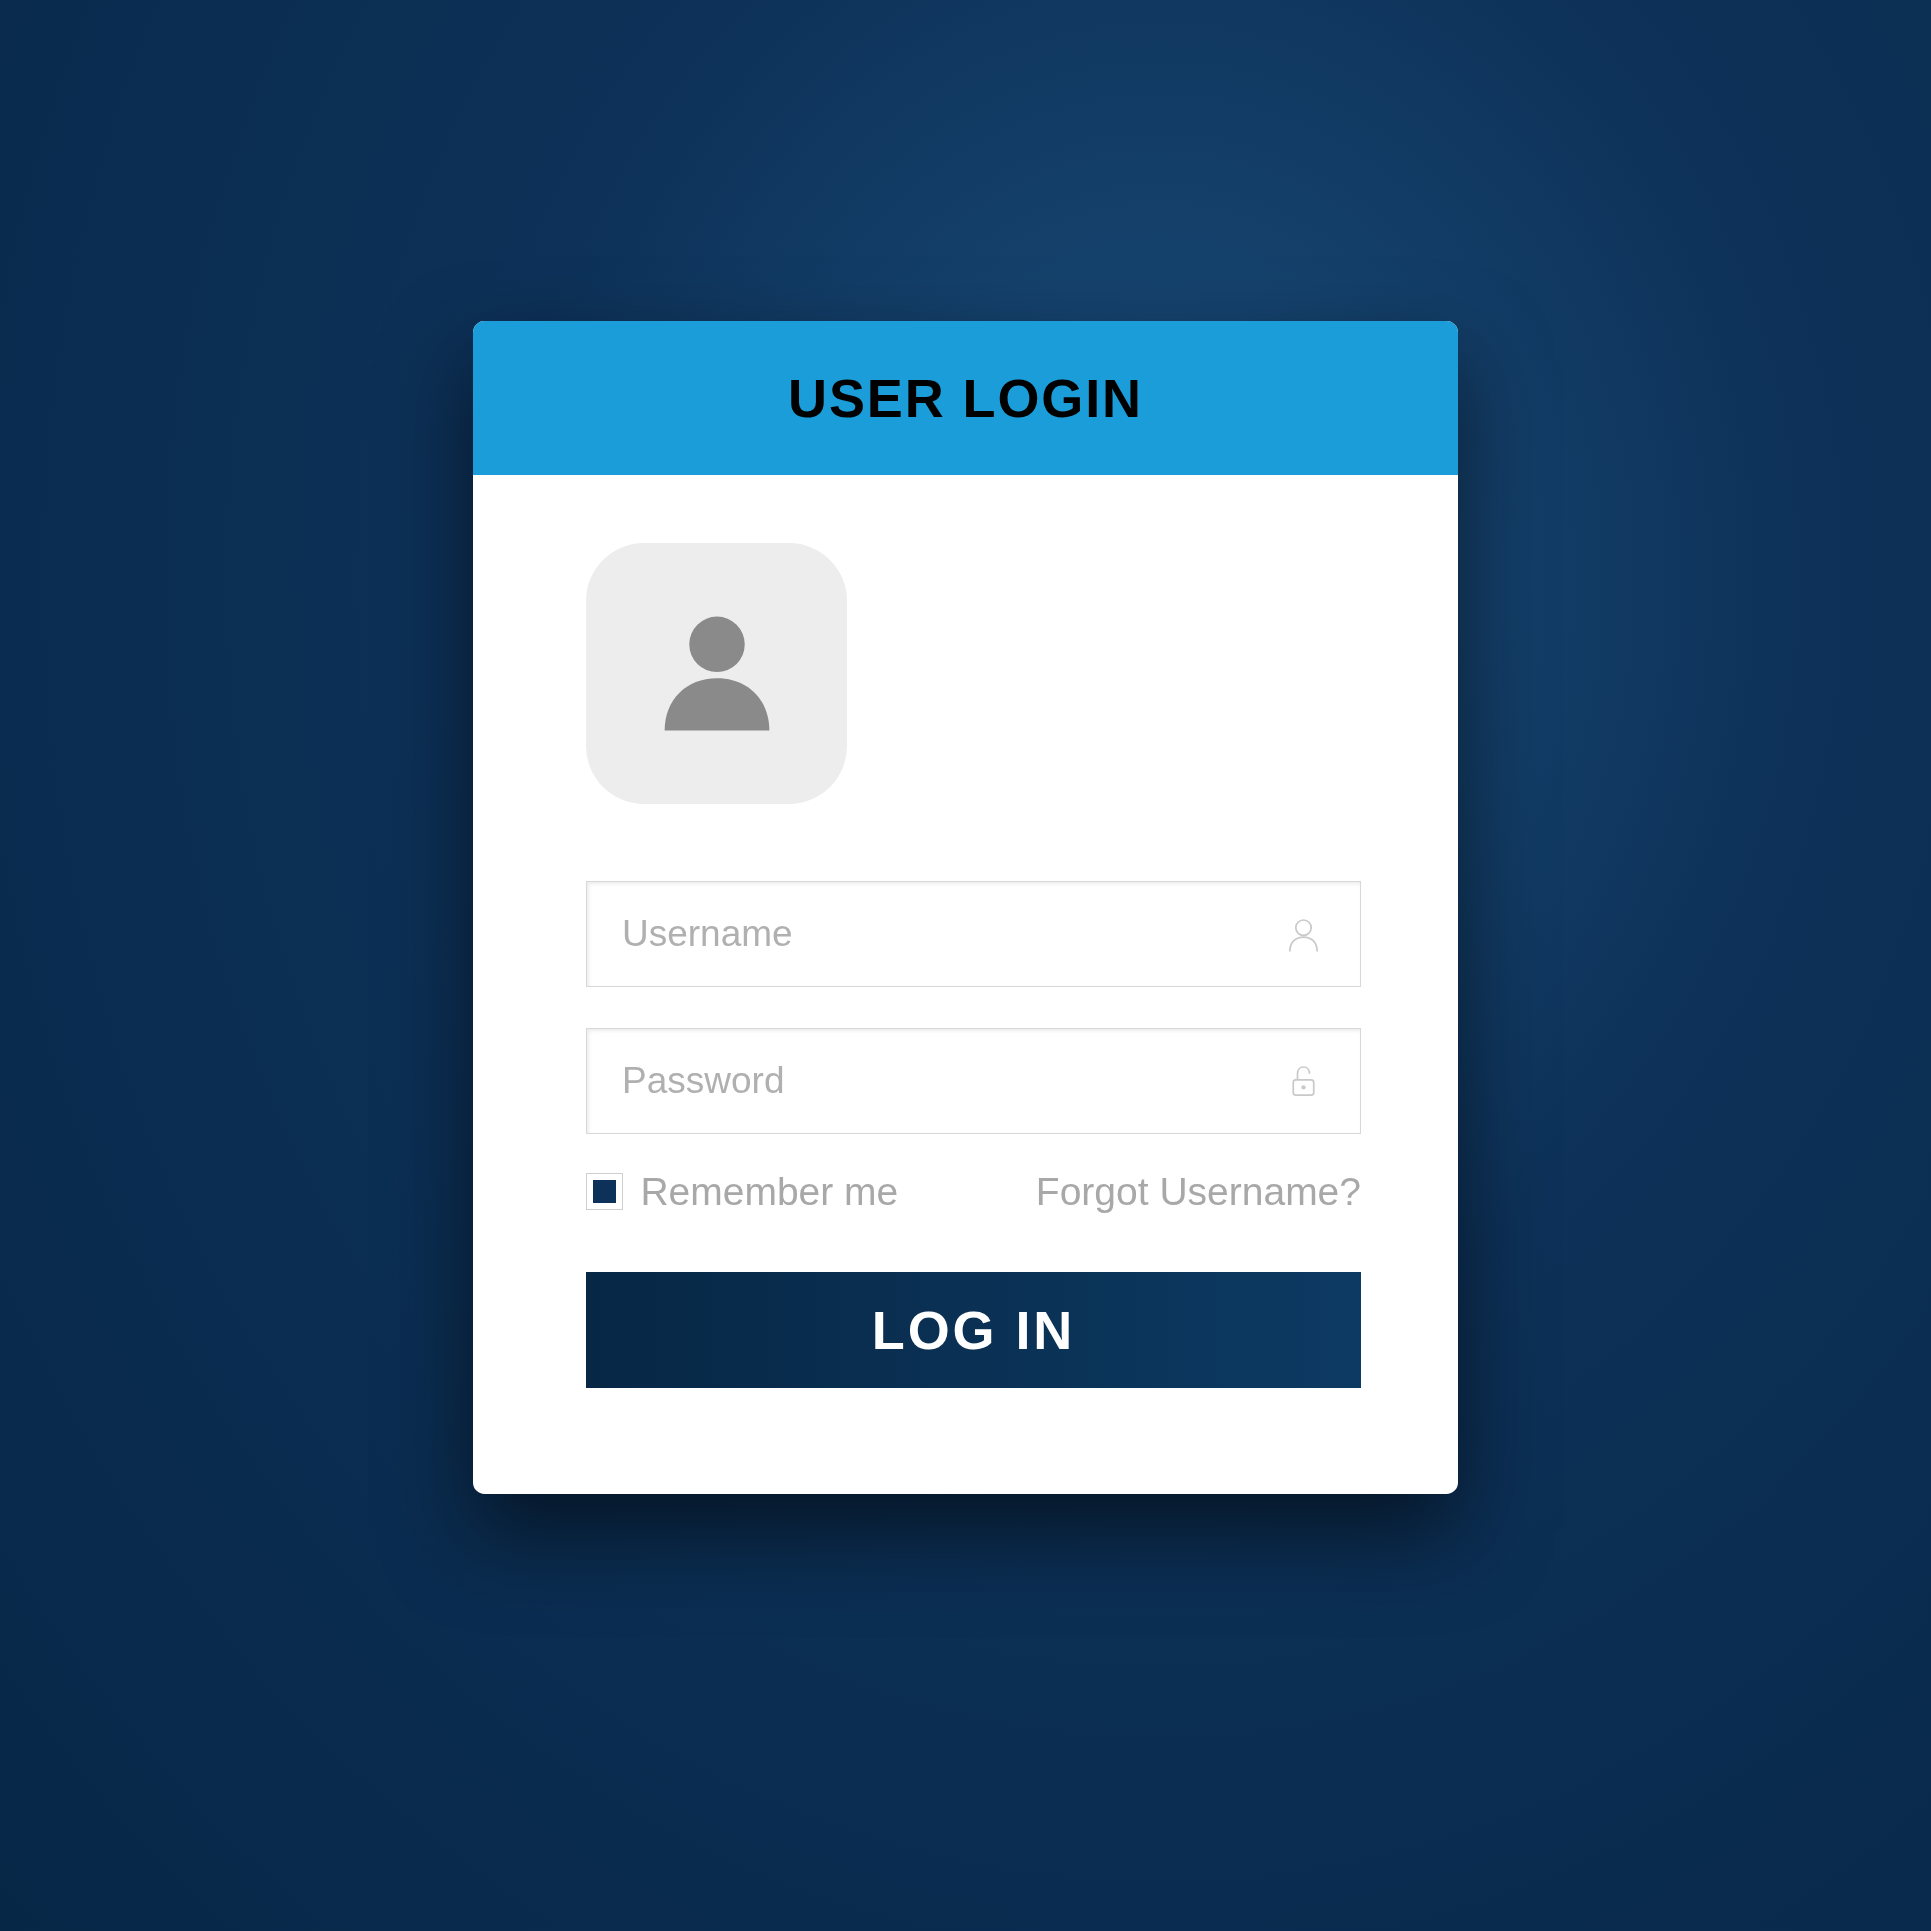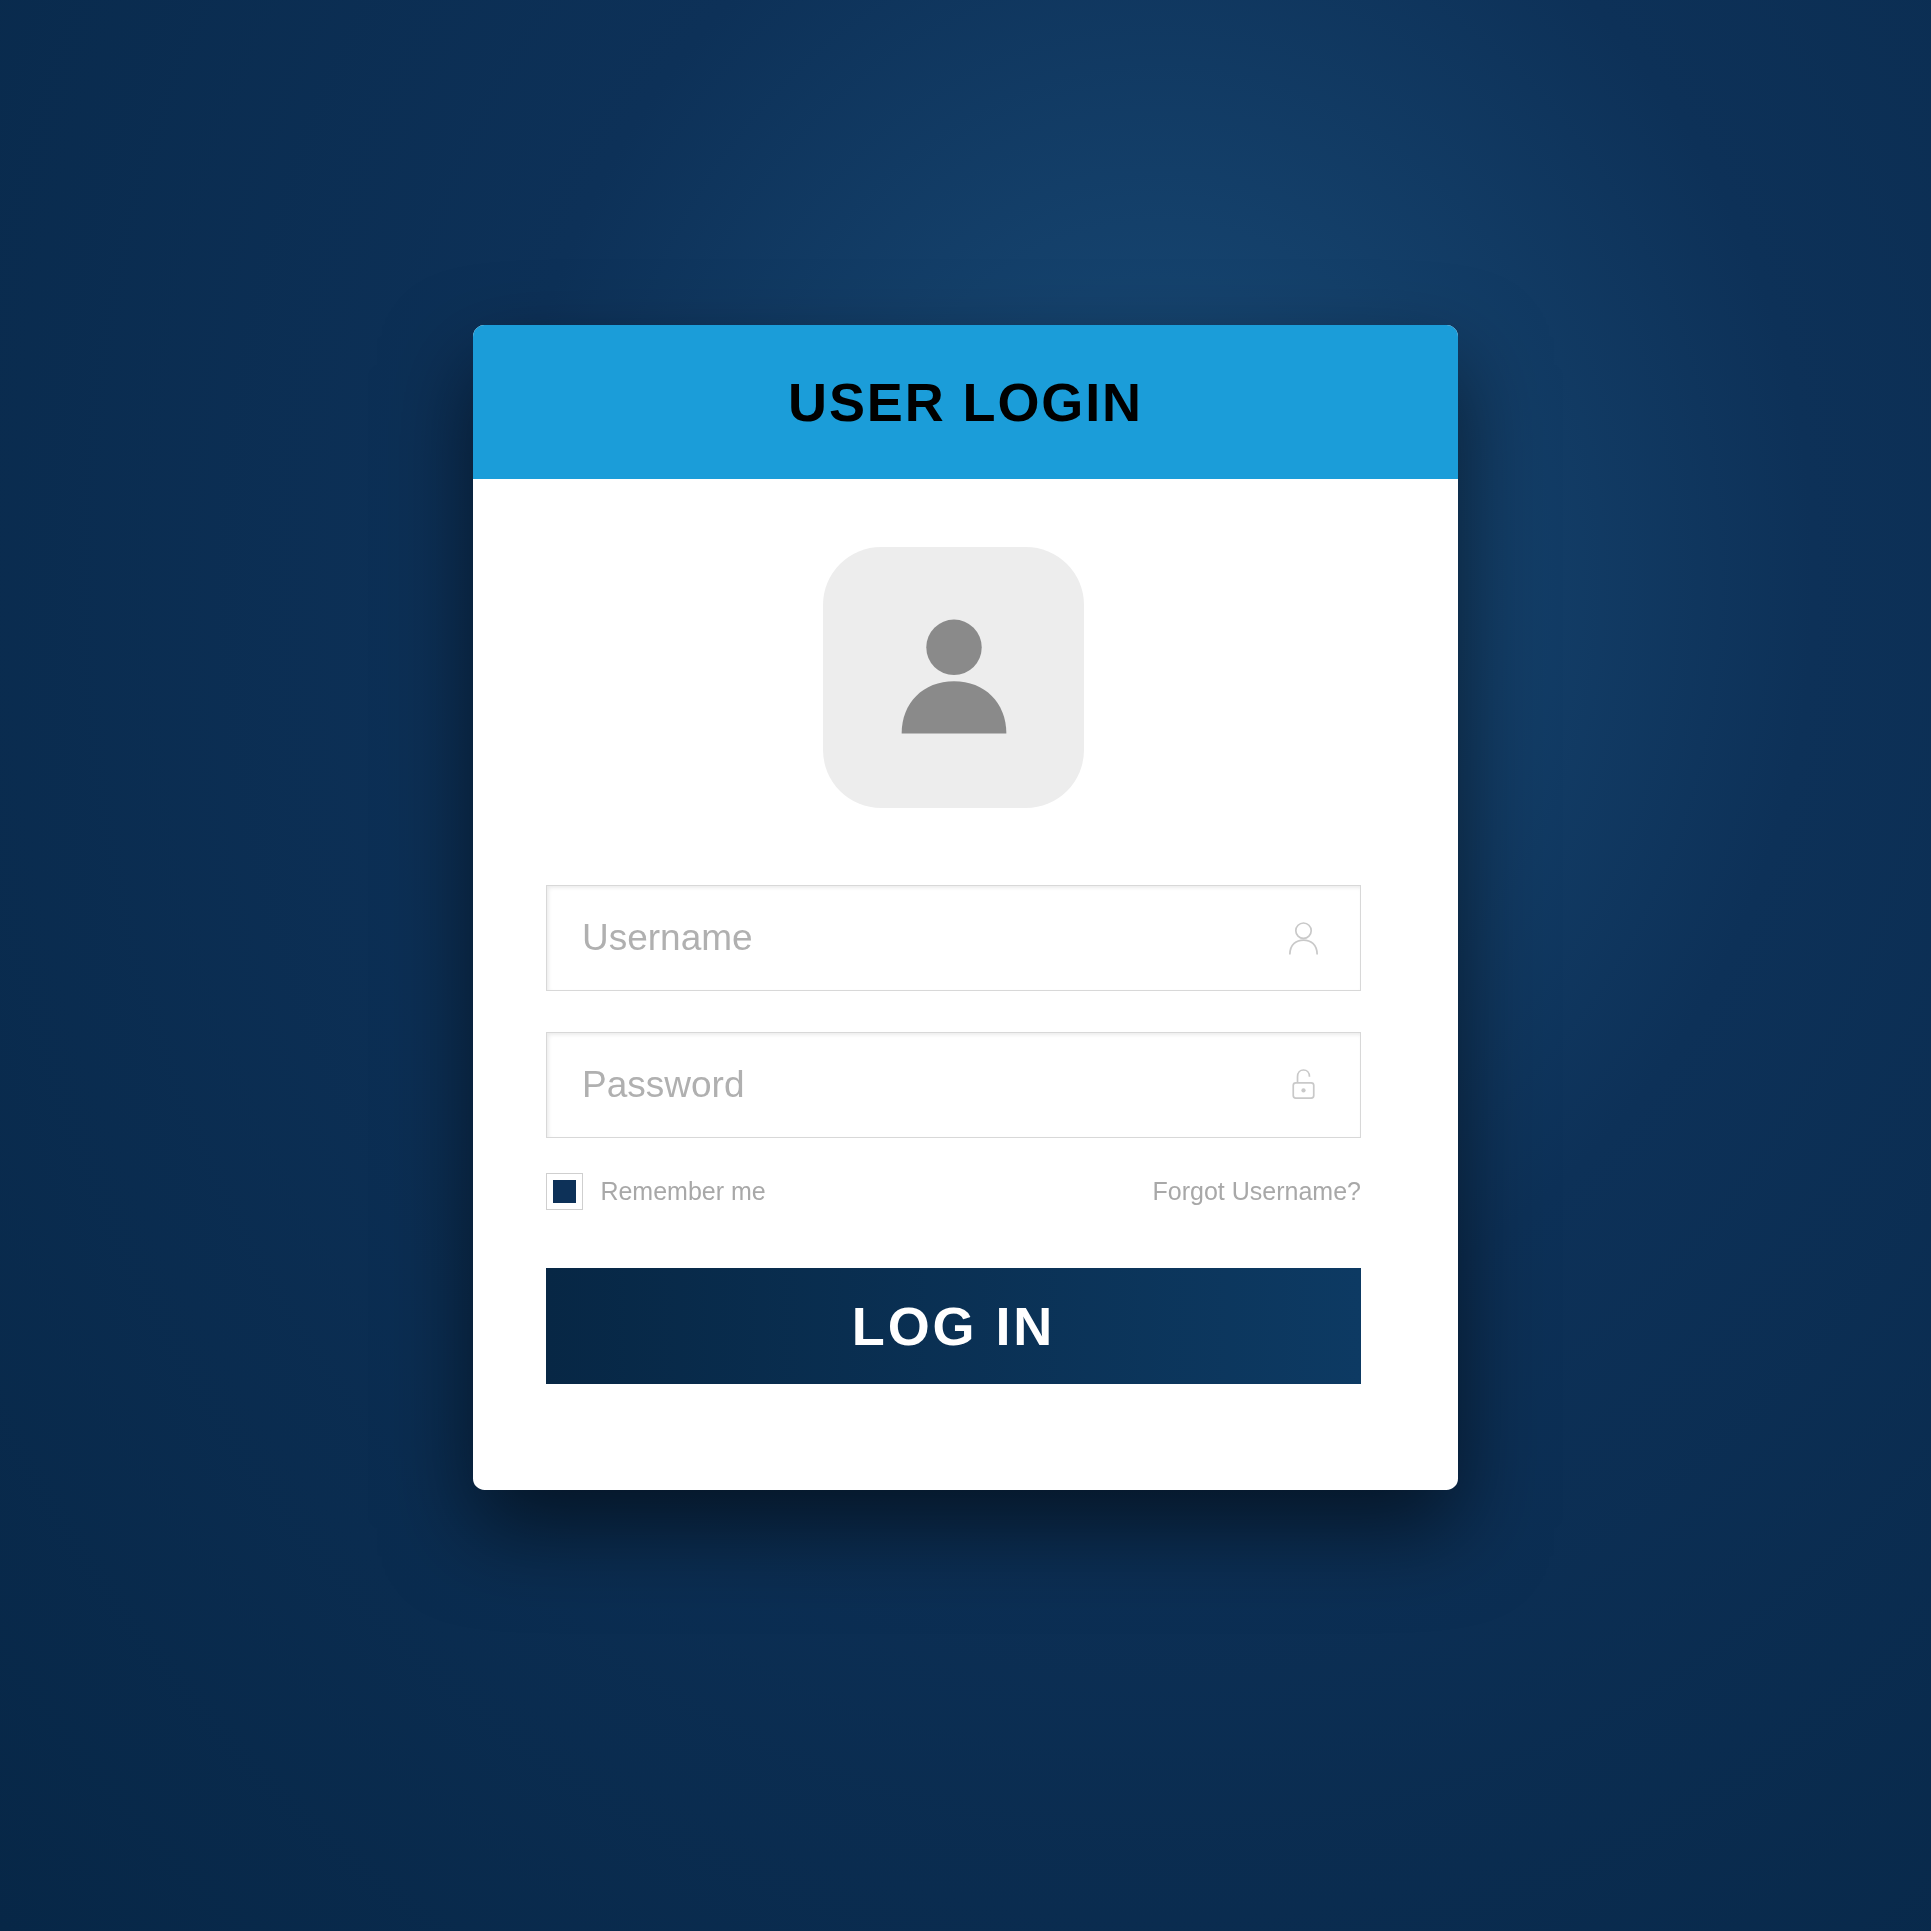--- a/index.html
+++ b/index.html
@@ -25,21 +25,21 @@
     text-align: center;
     padding: 46px 19.3px;
     font-size: 54px;
     font-weight: 600;
     letter-spacing: 1.9px;
   }
   .card-body {
     padding: 68px 97px 106px 73px;
     display: flex;
     flex-direction: column;
-    align-items: center;
+    margin-left: 40px;
   }
   .avatar {
     width: 261px;
     height: 261px;
     background: #ededed;
     border-radius: 58px;
     display: flex;
     align-items: center;
     justify-content: center;
     margin-bottom: 77px;
@@ -100,21 +100,21 @@
     display: flex;
     align-items: center;
     justify-content: center;
   }
   .chk-fill {
     width: 23px;
     height: 23px;
     background: #0d3158;
   }
   .remember-label, .forgot {
-    font-size: 25px;
+    font-size: 39px;
     color: #a8a8a8;
   }
   .forgot { cursor: pointer; }
   .login-btn {
     width: 100%;
     height: 116px;
     background: linear-gradient(90deg, #072745 0%, #0d3a63 100%);
     color: #ffffff;
     border: none;
     font-size: 54px;

